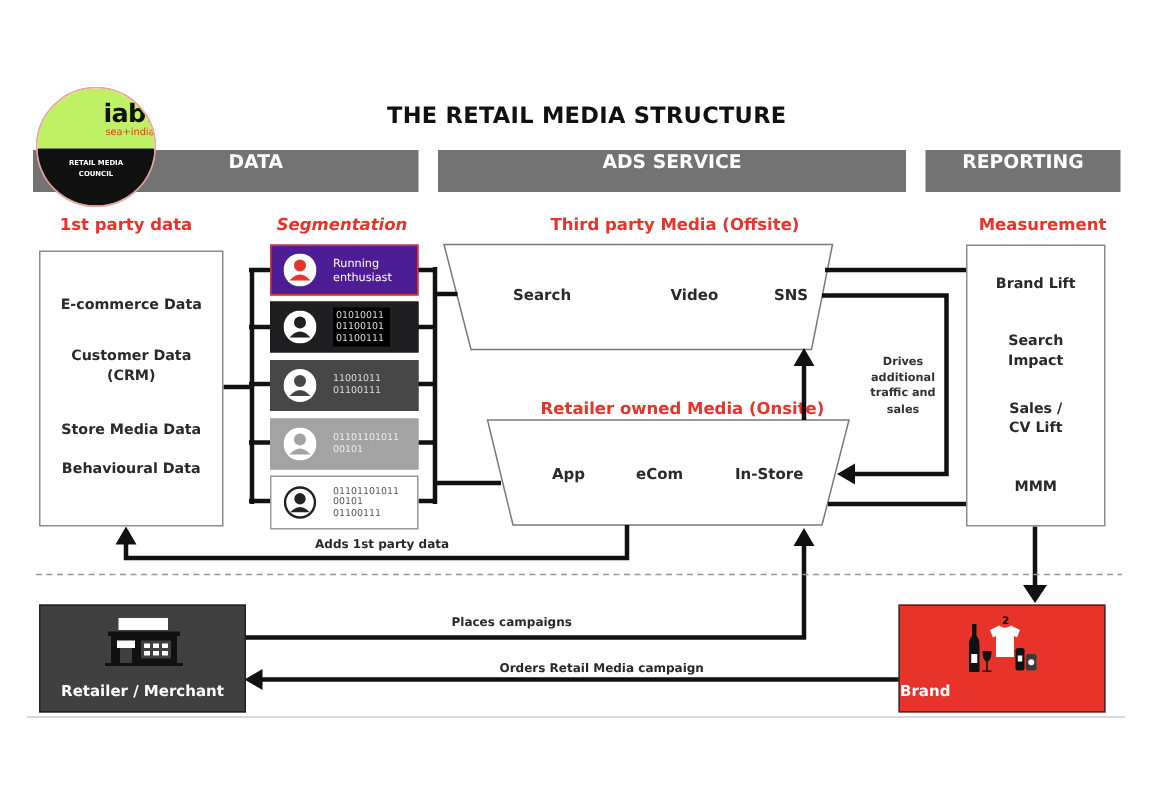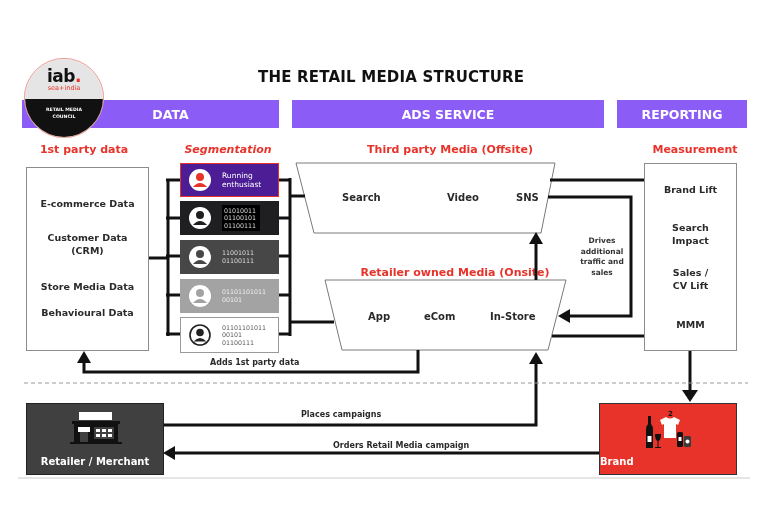--- a/index.html
+++ b/index.html
@@ -1,30 +1,30 @@
 <!DOCTYPE html>
 <html><head>
 <meta charset="utf-8">
 <style>
   html, body { margin: 0; padding: 0; background: #ffffff; }
   body { width: 768px; height: 527px; position: relative; overflow: hidden; font-family: "DejaVu Sans", sans-serif; }
   .abs { position: absolute; }
   .title { left: 258px; top: 68px; font-size: 15px; color: #111; font-weight: bold; letter-spacing: 0.2px; }
-  .band { background: #8b5cf6; color: #fff; font-weight: bold; font-size: 12.5px; display: flex; align-items: center; justify-content: center; top: 100px; height: 28px; }
+  .band { background: #737373; color: #fff; font-weight: bold; font-size: 12.5px; display: flex; align-items: flex-start; justify-content: center; top: 100px; height: 28px; }
   .sub { color: #e8332a; font-weight: bold; font-size: 11px; text-align: center; }
   .box { border: 1px solid #8c8c8c; background: #fff; }
   .item { font-size: 9.5px; font-weight: bold; color: #2a2a2a; text-align: center; position: absolute; left: 0; right: 0; line-height: 12px; }
   .seg { position: absolute; left: 180px; width: 97px; height: 32px; border: 1px solid #888; display: flex; align-items: center; }
   .seg .av { width: 22px; height: 22px; margin-left: 8px; flex: none; }
   .seg .code { margin-left: 11px; font-size: 6.3px; line-height: 7.6px; font-family: "DejaVu Sans", sans-serif; }
   .small { font-size: 7.5px; font-weight: bold; color: #2a2a2a; }
   .lbl { font-size: 8px; font-weight: bold; color: #2a2a2a; }
   svg.lines { position: absolute; left: 0; top: 0; }
   .logo { left: 24px; top: 58px; width: 78px; height: 78px; border-radius: 50%; border: 1.5px solid #f0a09a; overflow: hidden; background: #fff; }
-  .logo .top { position: absolute; left: 0; right: 0; top: 0; height: 40px; background: #e5e5e5; text-align: center; }
+  .logo .top { position: absolute; left: 0; right: 0; top: 0; height: 40px; background: #bef264; text-align: right; }
   .logo .bot { position: absolute; left: 0; right: 0; top: 40px; bottom: 0; background: #111; color: #fff; text-align: center; font-size: 4.6px; font-weight: bold; line-height: 7px; padding-top: 7px; }
   .iab { font-size: 17px; font-weight: bold; color: #111; line-height: 17px; margin-top: 9px; letter-spacing: -0.5px; }
   .iab .dot { color: #e8332a; }
   .sea { font-size: 6.5px; color: #e8332a; font-weight: normal; line-height: 7px; }
 </style>
 </head>
 <body>
 
 <div class="abs logo">
   <div class="top">

